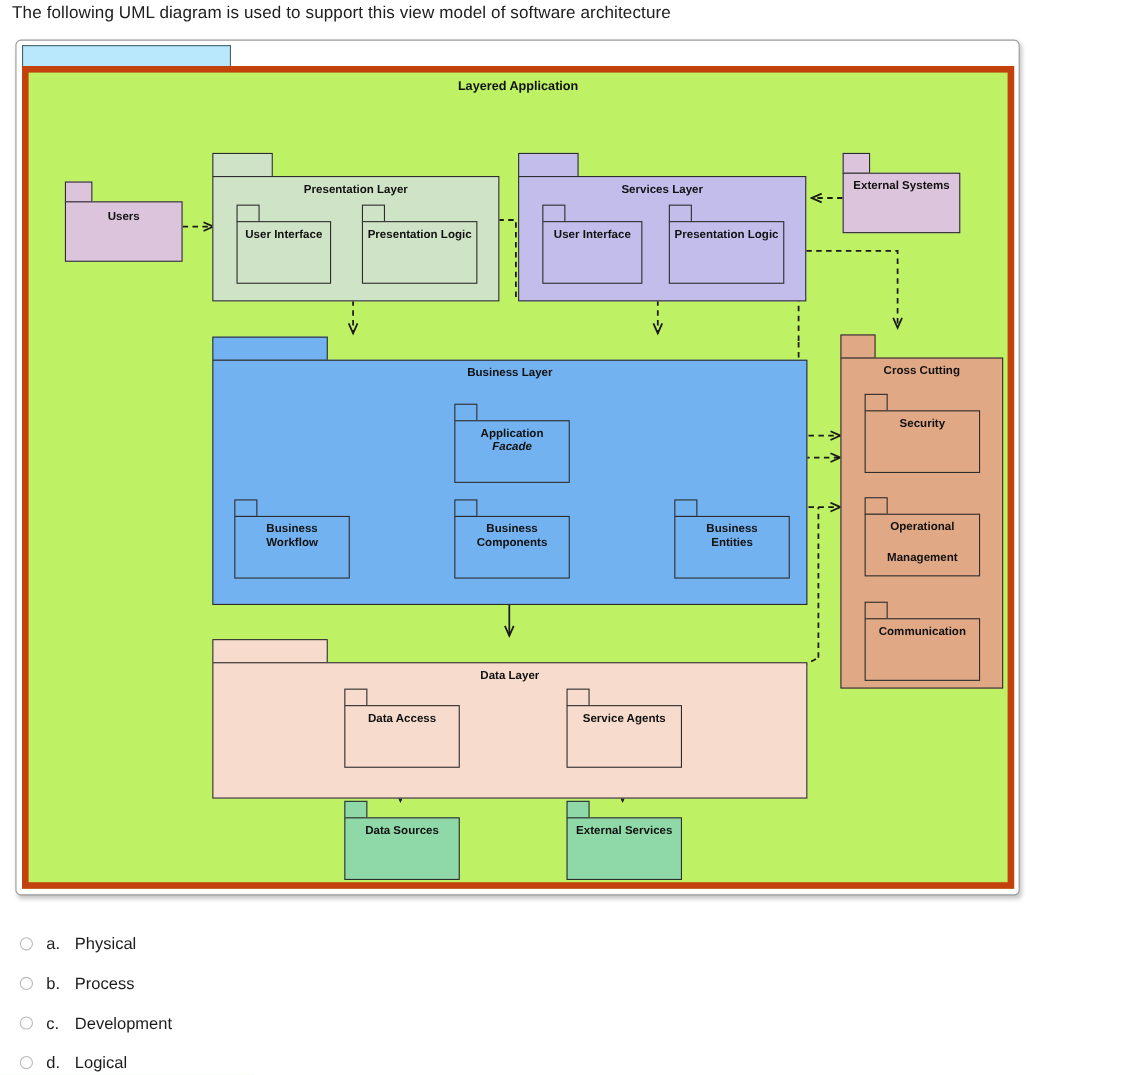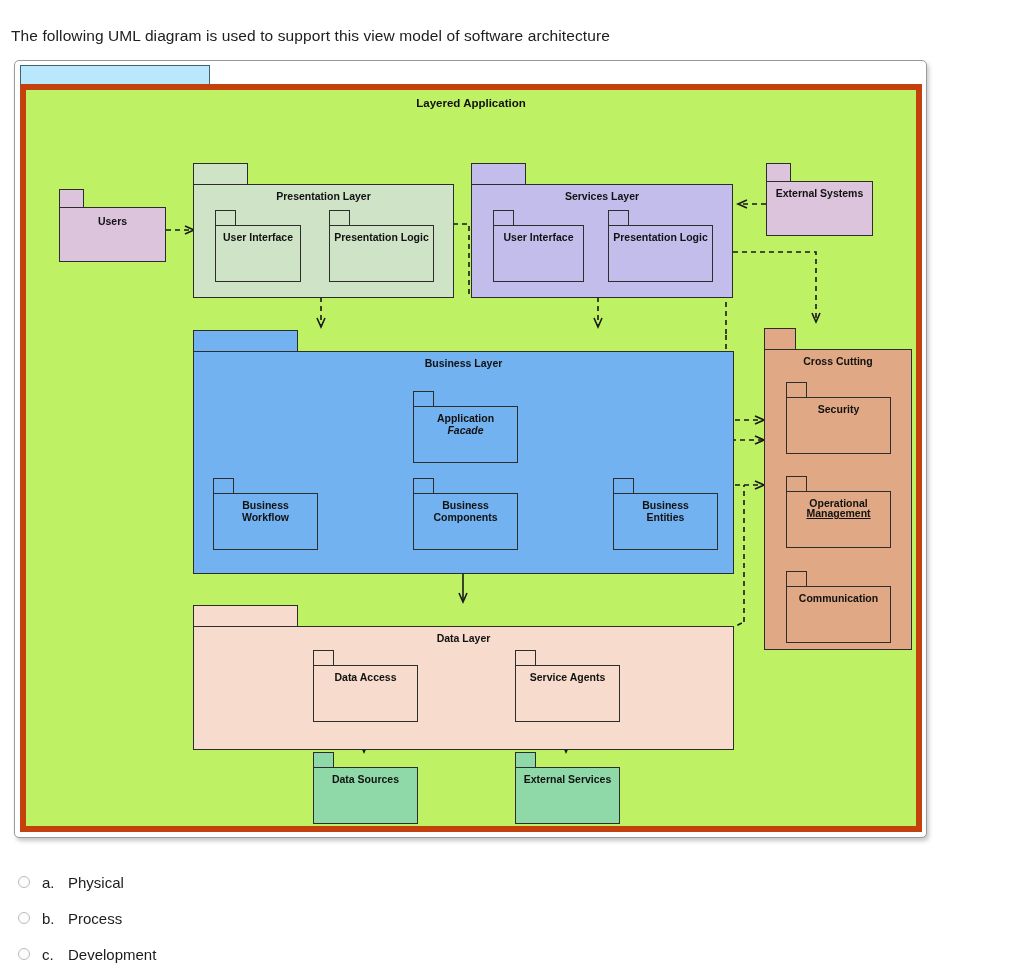--- a/index.html
+++ b/index.html
@@ -3,21 +3,21 @@
 <meta charset="utf-8">
 <style>
   * { box-sizing: border-box; }
   html, body {
     margin: 0; padding: 0;
     width: 1024px; height: 977px;
     background: #ffffff;
     font-family: "Liberation Sans", sans-serif;
     overflow: hidden;
   }
-  #root { position: relative; width: 1024px; height: 808px; margin-top: 24px; }
+  #root { position: relative; width: 1024px; height: 808px; }
 
   
   .question-text {
     position: absolute;
     left: 11px; top: 3px;
     font-size: 15.5px;
     color: #202020;
     letter-spacing: 0.1px;
     white-space: nowrap;
   }
@@ -274,21 +274,21 @@
         <div class="pkg thm-green" style="left:22px; top:54px; width:105px; height:72px;">
           <div class="pkg-tab" style="width:21px; height:16px;"></div>
           <div class="pkg-body" style="top:15px; width:105px; height:57px;"></div>
           <div class="pkg-label" style="top:21px;">Security</div>
         </div>
 
         <div class="pkg thm-green" style="left:22px; top:148px; width:105px; height:72px;padding-left:36px;">
           <div class="pkg-tab" style="width:21px; height:16px;"></div>
           <div class="pkg-body" style="top:15px; width:105px; height:57px;"></div>
           <div class="pkg-label" style="top:21px;">Operational</div>
-          <div class="pkg-label" style="top:31px;text-decoration:underline;">Management</div>
+          <div class="pkg-label" style="top:49px;">Management</div>
         </div>
 
         <div class="pkg thm-green" style="left:22px; top:243px; width:105px; height:72px;">
           <div class="pkg-tab" style="width:21px; height:16px;"></div>
           <div class="pkg-body" style="top:15px; width:105px; height:57px;"></div>
           <div class="pkg-label" style="top:21px;">Communication</div>
         </div>
       </div>
 
       <div class="pkg thm-green" style="left:287px; top:662px; width:105px; height:72px;">

